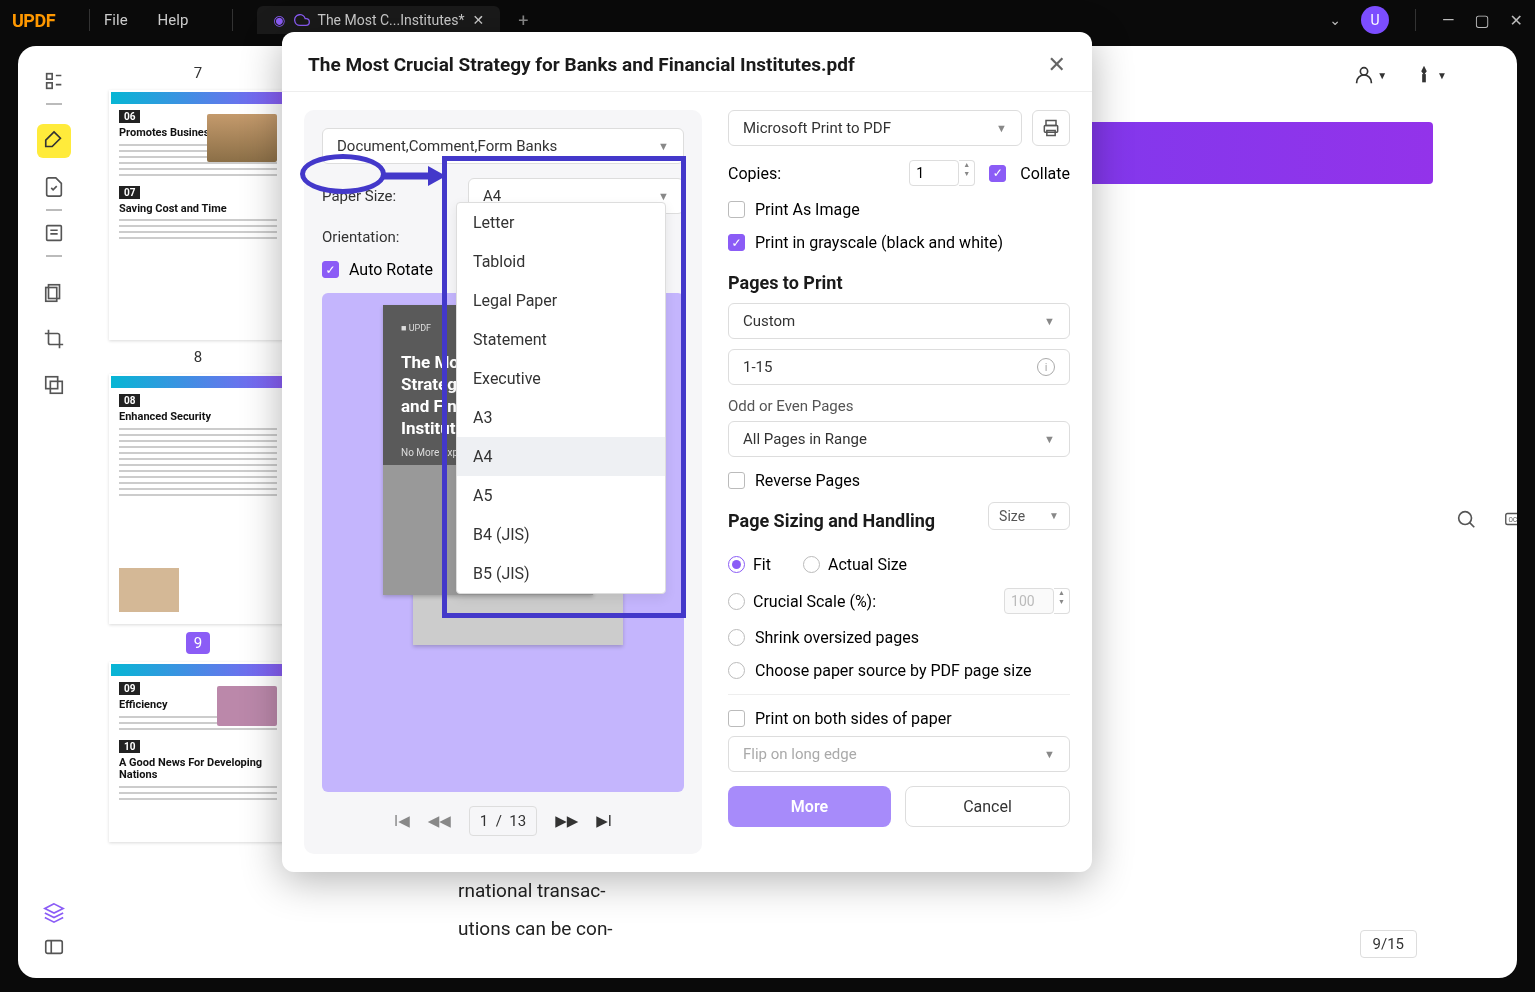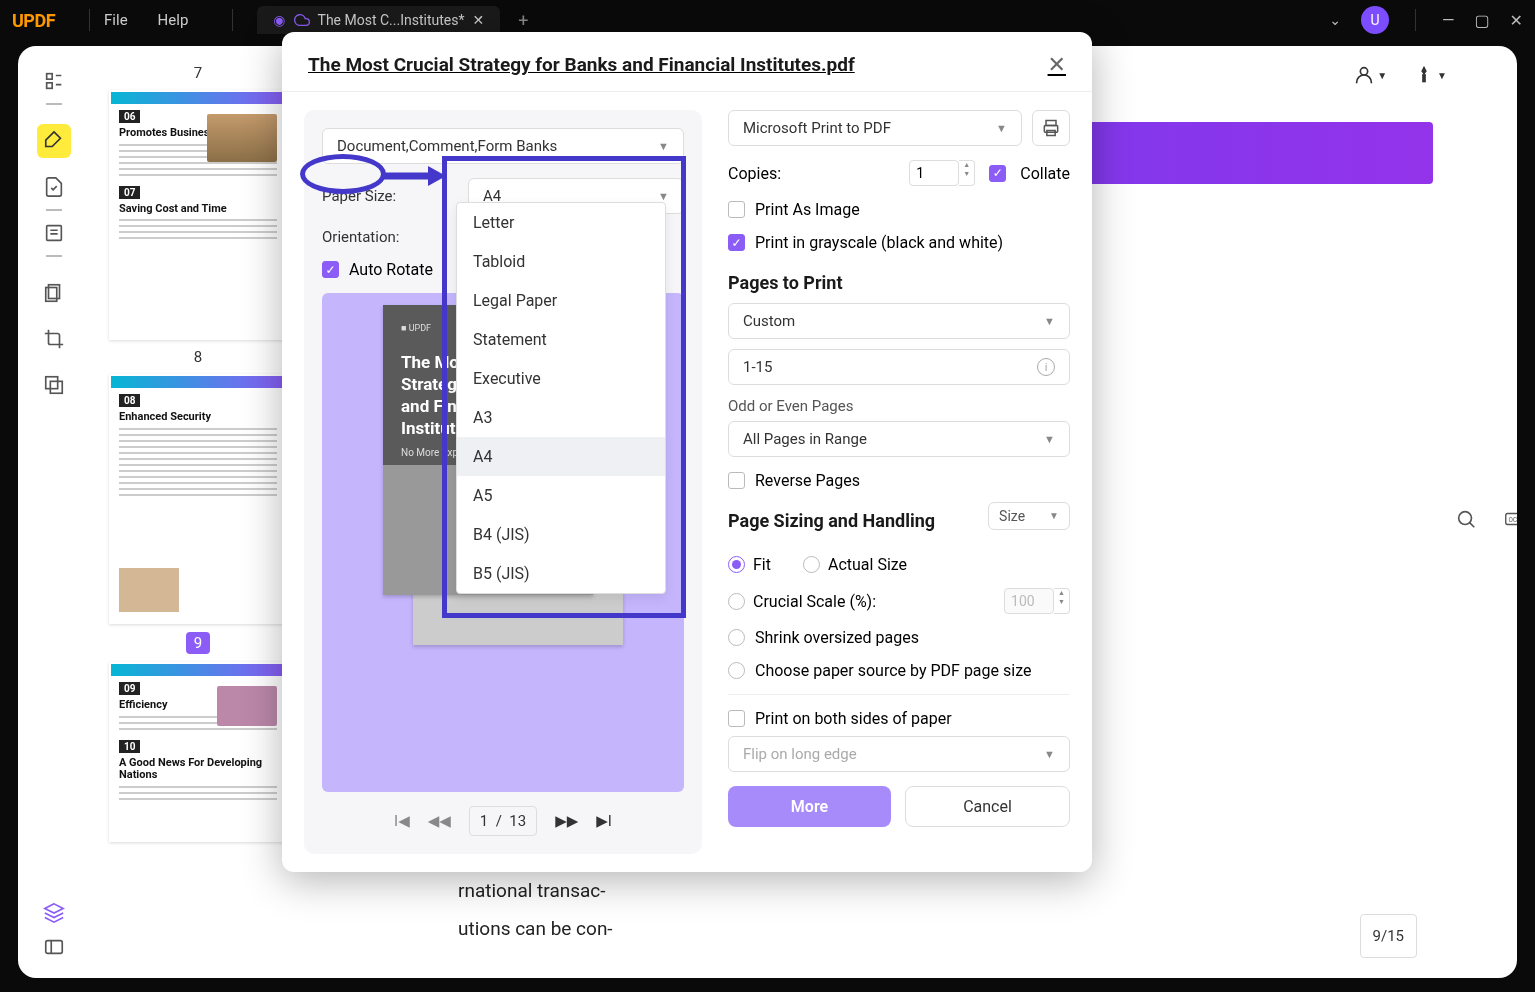--- a/index.html
+++ b/index.html
@@ -50,25 +50,25 @@
 .thumb-page .gradbar { height: 12px; background: linear-gradient(90deg, #06b6d4, #8b5cf6); }
 .thumb-page .pill { background: #222; color: #fff; font-size: 10px; padding: 1px 5px; display: inline-block; margin: 6px 0 2px 8px; font-weight: bold; }
 .thumb-page .heading { font-size: 11px; font-weight: bold; margin: 2px 8px 4px; color: #121212; line-height: 1.15; }
 .thumb-page .fake-text { margin: 4px 8px; height: 2px; background: #ccc; }
 .thumb-page .img-placeholder { width: 70px; height: 48px; background: #ddd; position: absolute; right: 8px; top: 22px; border-radius: 2px; }
 
 
 .doc-text { position: absolute; left: 440px; right: 84px; top: 446px; color: #222; font-size: 19px; line-height: 2.0; text-align: justify; }
 
 
-.page-ind { position: absolute; right: 100px; bottom: 20px; background: #fff; border: 1px solid #ddd; border-radius: 4px; padding: 12px 12px; font-size: 15px; color: #333; }
+.page-ind { position: absolute; right: 100px; bottom: 20px; background: #fff; border: 1px solid #ddd; border-radius: 4px; padding: 4px 12px; font-size: 15px; color: #333; }
 
 
 .modal { position: absolute; top: 32px; left: 282px; width: 810px; height: 840px; background: #fff; border-radius: 12px; box-shadow: 0 8px 40px rgba(0,0,0,0.3); display: flex; flex-direction: column; }
-.modal-header { padding: 20px 26px 14px; display: flex; align-items: center; border-bottom: 1px solid #eee; text-decoration: underline; }
+.modal-header { padding: 20px 26px 14px; display: flex; align-items: center; border-bottom: 1px solid #eee; }
 .modal-title { font-size: 19px; font-weight: 700; color: #1a1a1a; }
 .modal-close { margin-left: auto; font-size: 22px; color: #666; cursor: pointer; }
 .modal-body { flex: 1; display: flex; padding: 18px 22px; gap: 26px; overflow: hidden; }
 .modal-left { width: 398px; background: #f6f6f8; border-radius: 10px; padding: 18px; display: flex; flex-direction: column; }
 .modal-right { flex: 1; display: flex; flex-direction: column; }
 
 .select-box { background: #fff; border: 1px solid #ddd; border-radius: 6px; padding: 8px 14px; font-size: 15px; color: #333; display: flex; align-items: center; cursor: pointer; position: relative; }
 .select-box .caret { margin-left: auto; color: #888; font-size: 11px; }
 .row { display: flex; align-items: center; margin-top: 14px; gap: 10px; }
 .row-label { font-size: 15px; color: #333; width: 100px; }

